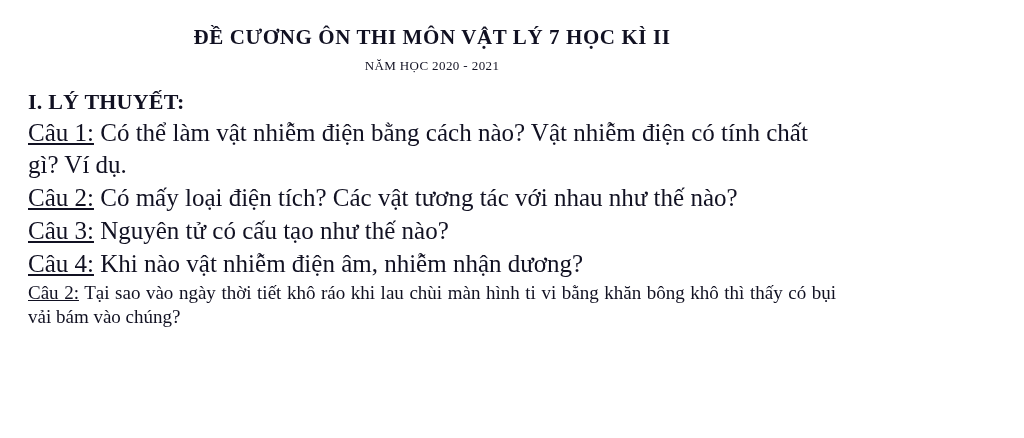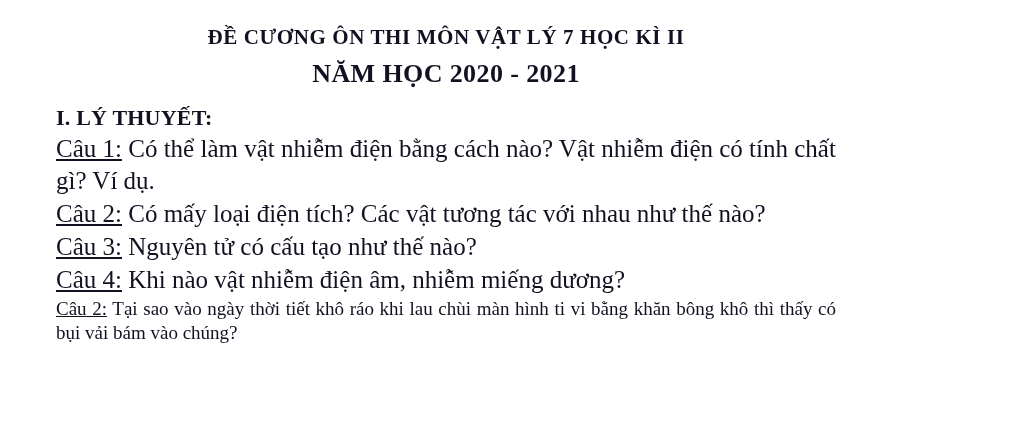--- a/index.html
+++ b/index.html
@@ -11,37 +11,37 @@
     width: 1024px;
     height: 438px;
     overflow: hidden;
     font-family: "Liberation Serif", serif;
     color: #111122;
   }
   .page {
     width: 880px;
     height: 438px;
     box-sizing: border-box;
-    padding: 18px 44px 0 56px;
+    padding: 18px 44px 0 28px;
     position: relative;
   }
   .title-block {
     text-align: center;
     margin-bottom: 14px;
   }
   .doc-title {
     font-size: 21px;
     font-weight: bold;
     letter-spacing: 0.6px;
     line-height: 1.25;
     margin: 6px 0 2px 0;
   }
   .doc-subtitle {
-    font-size: 26px;
-    font-weight: bold;
+    font-size: 13px;
+    font-weight: normal;
     letter-spacing: 0.4px;
     line-height: 1.25;
     margin: 8px;
   }
   .section-heading {
     font-size: 22px;
     font-weight: bold;
     margin: 6px 0 2px 0;
     letter-spacing: 0.2px;
   }
@@ -89,21 +89,21 @@
       <span class="q-text">Có mấy loại điện tích? Các vật tương tác với nhau như thế nào?</span>
     </div>
 
     <div class="q-line">
       <span class="q-label">Câu 3:</span>
       <span class="q-text">Nguyên tử có cấu tạo như thế nào?</span>
     </div>
 
     <div class="q-line">
       <span class="q-label">Câu 4:</span>
-      <span class="q-text">Khi nào vật nhiễm điện âm, nhiễm miếng dương?</span>
+      <span class="q-text">Khi nào vật nhiễm điện âm, nhiễm nhận dương?</span>
     </div>
   </div>
 
   <div class="section">
 
 
     <div class="q-para">
       <span class="q-label">Câu 2:</span>
       <span class="q-text">Tại sao vào ngày thời tiết khô ráo khi lau chùi màn hình ti vi bằng khăn bông khô thì thấy có bụi vải bám vào chúng?</span>
     </div>

